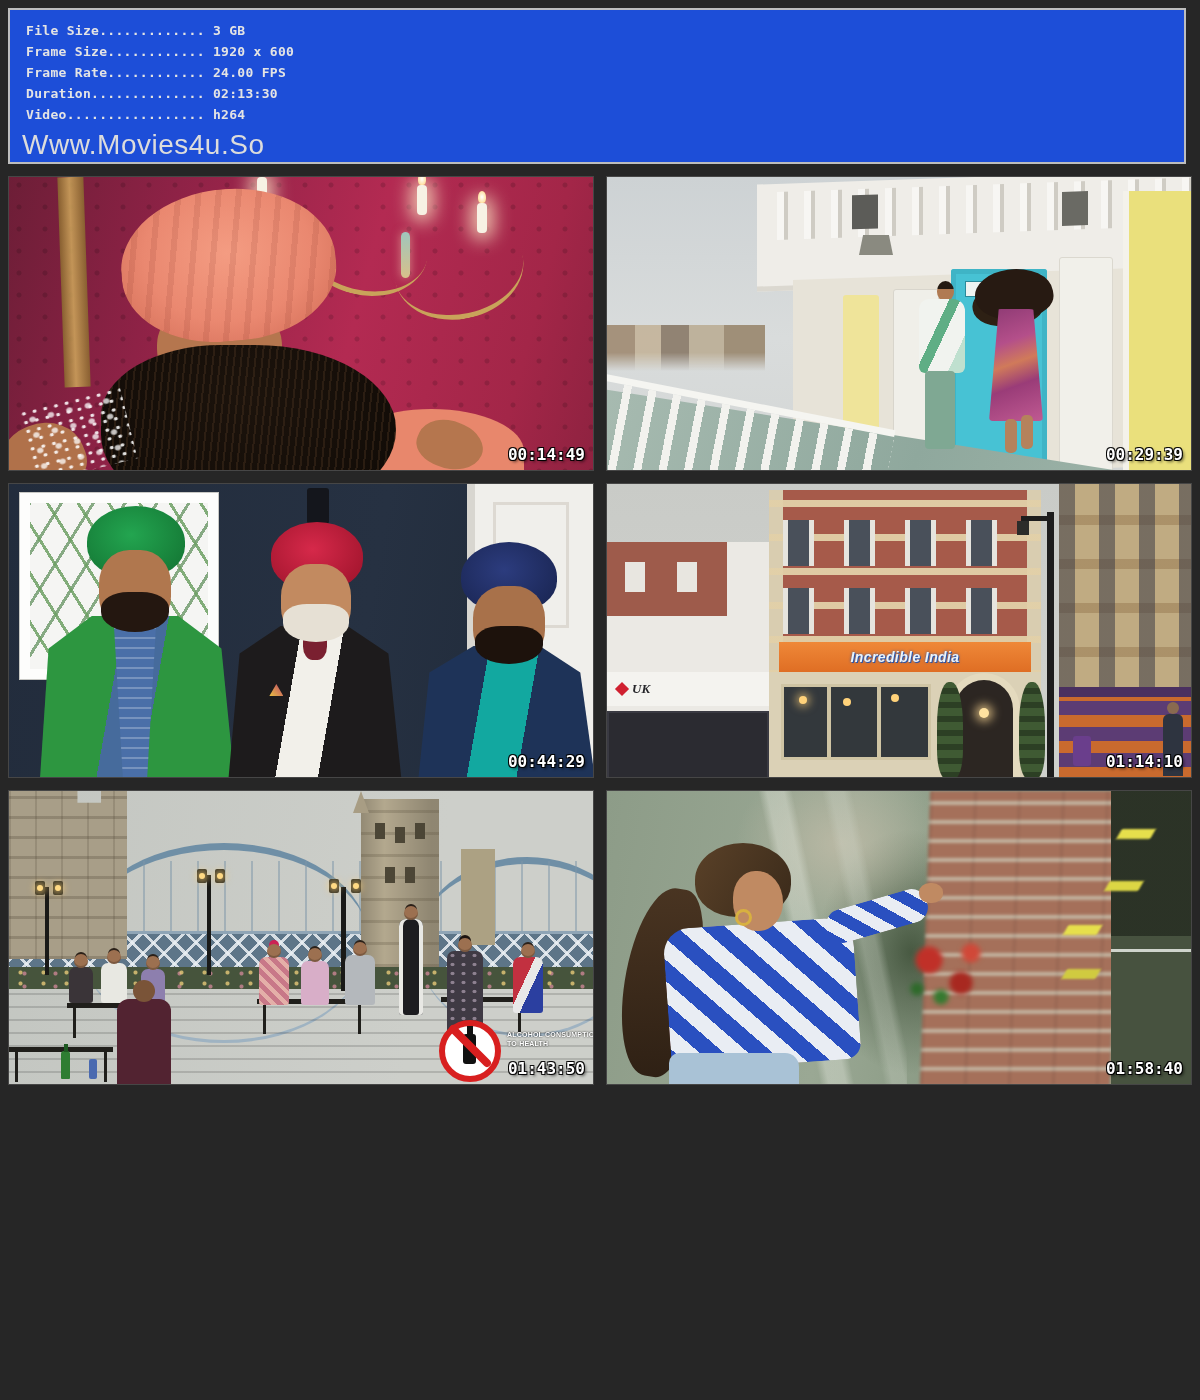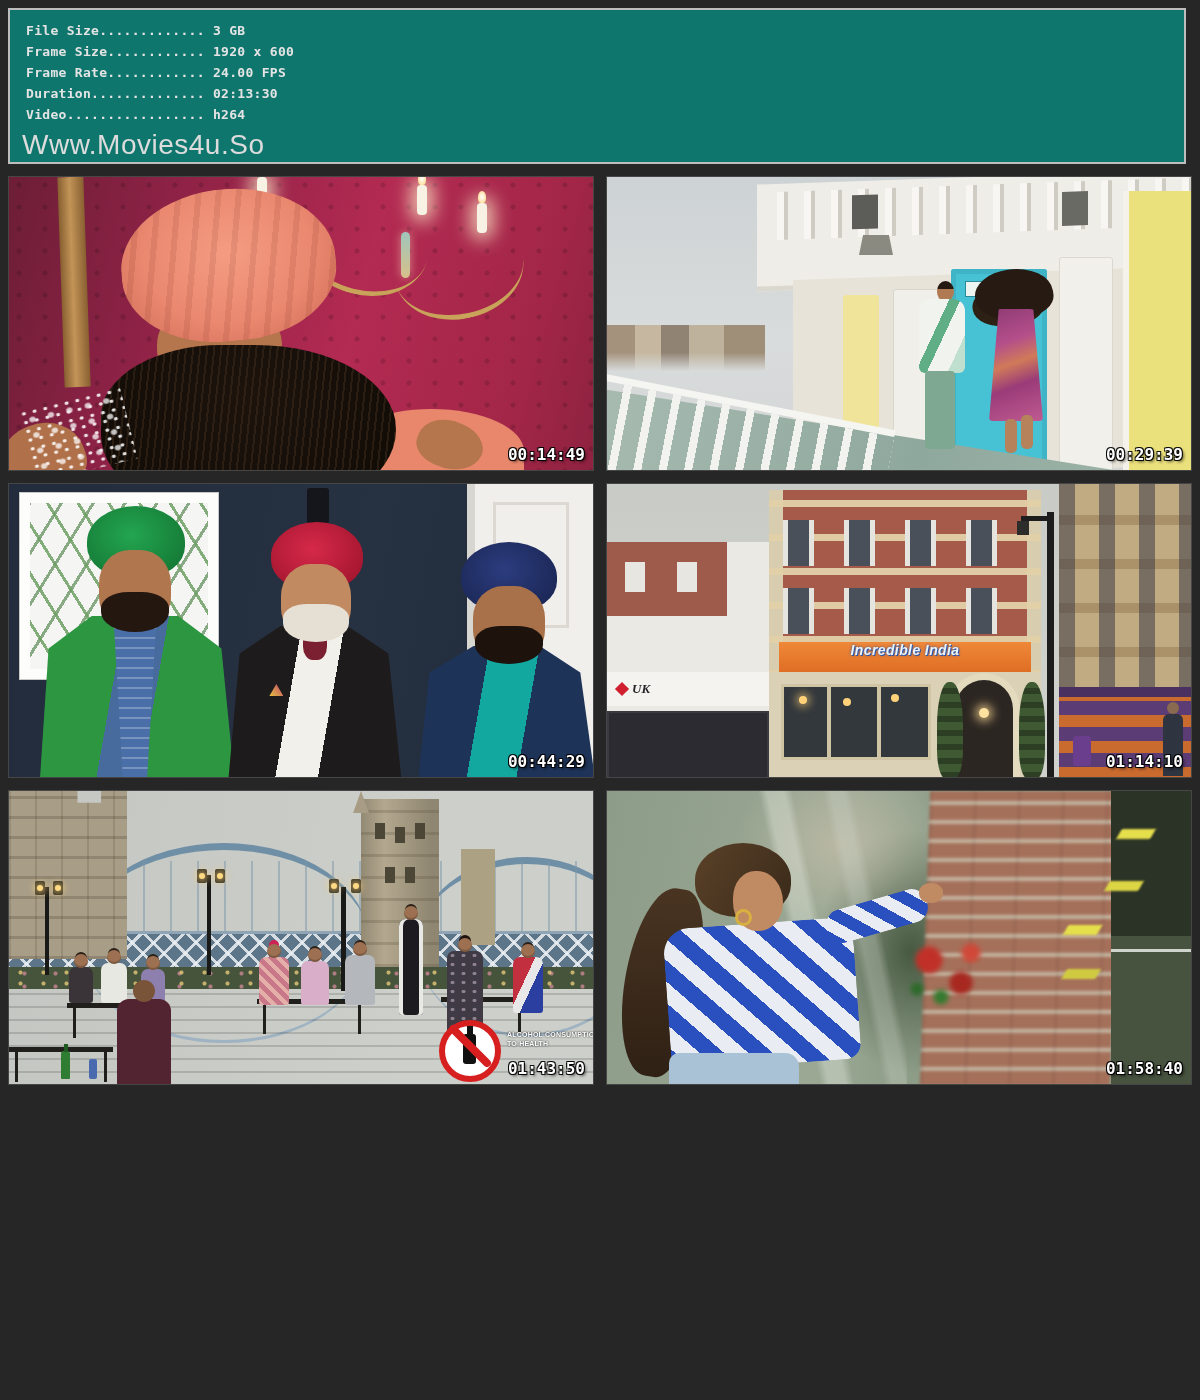--- a/index.html
+++ b/index.html
@@ -1,21 +1,21 @@
 <!DOCTYPE html>
 <html><head>
 <meta charset="utf-8">
 <style>
   html,body{margin:0;padding:0;background:#262626;}
   body{width:1200px;height:1400px;position:relative;overflow:hidden;
        font-family:"DejaVu Sans Mono",monospace;}
 
   
   .info-box{position:absolute;left:8px;top:8px;width:1178px;height:156px;
-    background:#0f766e;border:2px solid #bdbdbd;box-sizing:border-box;
+    background:#1d4ed8;border:2px solid #bdbdbd;box-sizing:border-box;
     padding:10px 0 9px 16px;}
   .info-line{font:bold 13px/21px "DejaVu Sans Mono",monospace;color:#e4e4e4;
     white-space:pre;letter-spacing:.3px;}
   .watermark{position:absolute;left:12px;bottom:1px;
     font:400 28px/32px "Liberation Sans",sans-serif;color:#dcdcdc;letter-spacing:.5px;}
 
   
   .grid{position:absolute;left:8px;top:176px;display:grid;
     grid-template-columns:586px 586px;grid-auto-rows:295px;gap:12px;}
   figure.shot{margin:0;position:relative;width:586px;height:295px;overflow:hidden;
@@ -221,21 +221,21 @@
   .s5-uktext{position:static!important;font:bold italic 13px "Liberation Serif",serif;color:#26262a;}
   .s5-main{left:162px;top:6px;width:272px;height:289px;background:#a65a4a;
     background-image:
      repeating-linear-gradient(0deg,rgba(226,208,168,.95) 0 7px,transparent 7px 34px),
      linear-gradient(90deg,#d9cdb0 0 14px,transparent 14px calc(100% - 14px),#d9cdb0 calc(100% - 14px));}
   .s5-winrow{left:176px;width:244px;height:46px;
     background:repeating-linear-gradient(90deg,#e6e4de 0 5px,#49505a 5px 26px,#e6e4de 26px 31px,rgba(0,0,0,0) 31px 61px);}
   .s5-winrow.r1{top:36px;}
   .s5-winrow.r2{top:104px;}
   .s5-sign{left:172px;top:158px;width:252px;height:30px;z-index:2;
-    background:linear-gradient(#ef8838,#df6e24);display:flex;justify-content:center;position:absolute;}
+    background:linear-gradient(#ef8838,#df6e24);display:flex;align-items:center;justify-content:center;position:absolute;}
   .s5-signtext{position:static!important;font:bold italic 14px "Liberation Sans",sans-serif;
     color:#eaf4fc;text-shadow:1px 1px 0 #2a55aa,0 0 3px #2a55aa;letter-spacing:.4px;}
   .s5-ground{left:162px;top:188px;width:272px;height:107px;background:#dbd1b6;}
   .s5-shopwin{left:174px;top:200px;width:150px;height:76px;background:#33383c;
     box-shadow:inset 0 0 0 3px #cfc4a4;
     background-image:linear-gradient(90deg,transparent 0 46px,#cfc4a4 46px 50px,transparent 50px 96px,#cfc4a4 96px 100px,transparent 100px);}
   .s5-shopwin::after{content:'';position:absolute;left:18px;top:12px;width:8px;height:8px;border-radius:50%;
     background:#ffd27a;box-shadow:44px 2px 0 #ffd27a,92px -2px 0 #ffd27a,0 0 8px 3px rgba(255,210,122,.6);}
   .s5-arch{left:348px;top:196px;width:58px;height:99px;border-radius:50px 50px 0 0;background:#2c2622;
     box-shadow:0 0 0 7px #e4dabe;}

